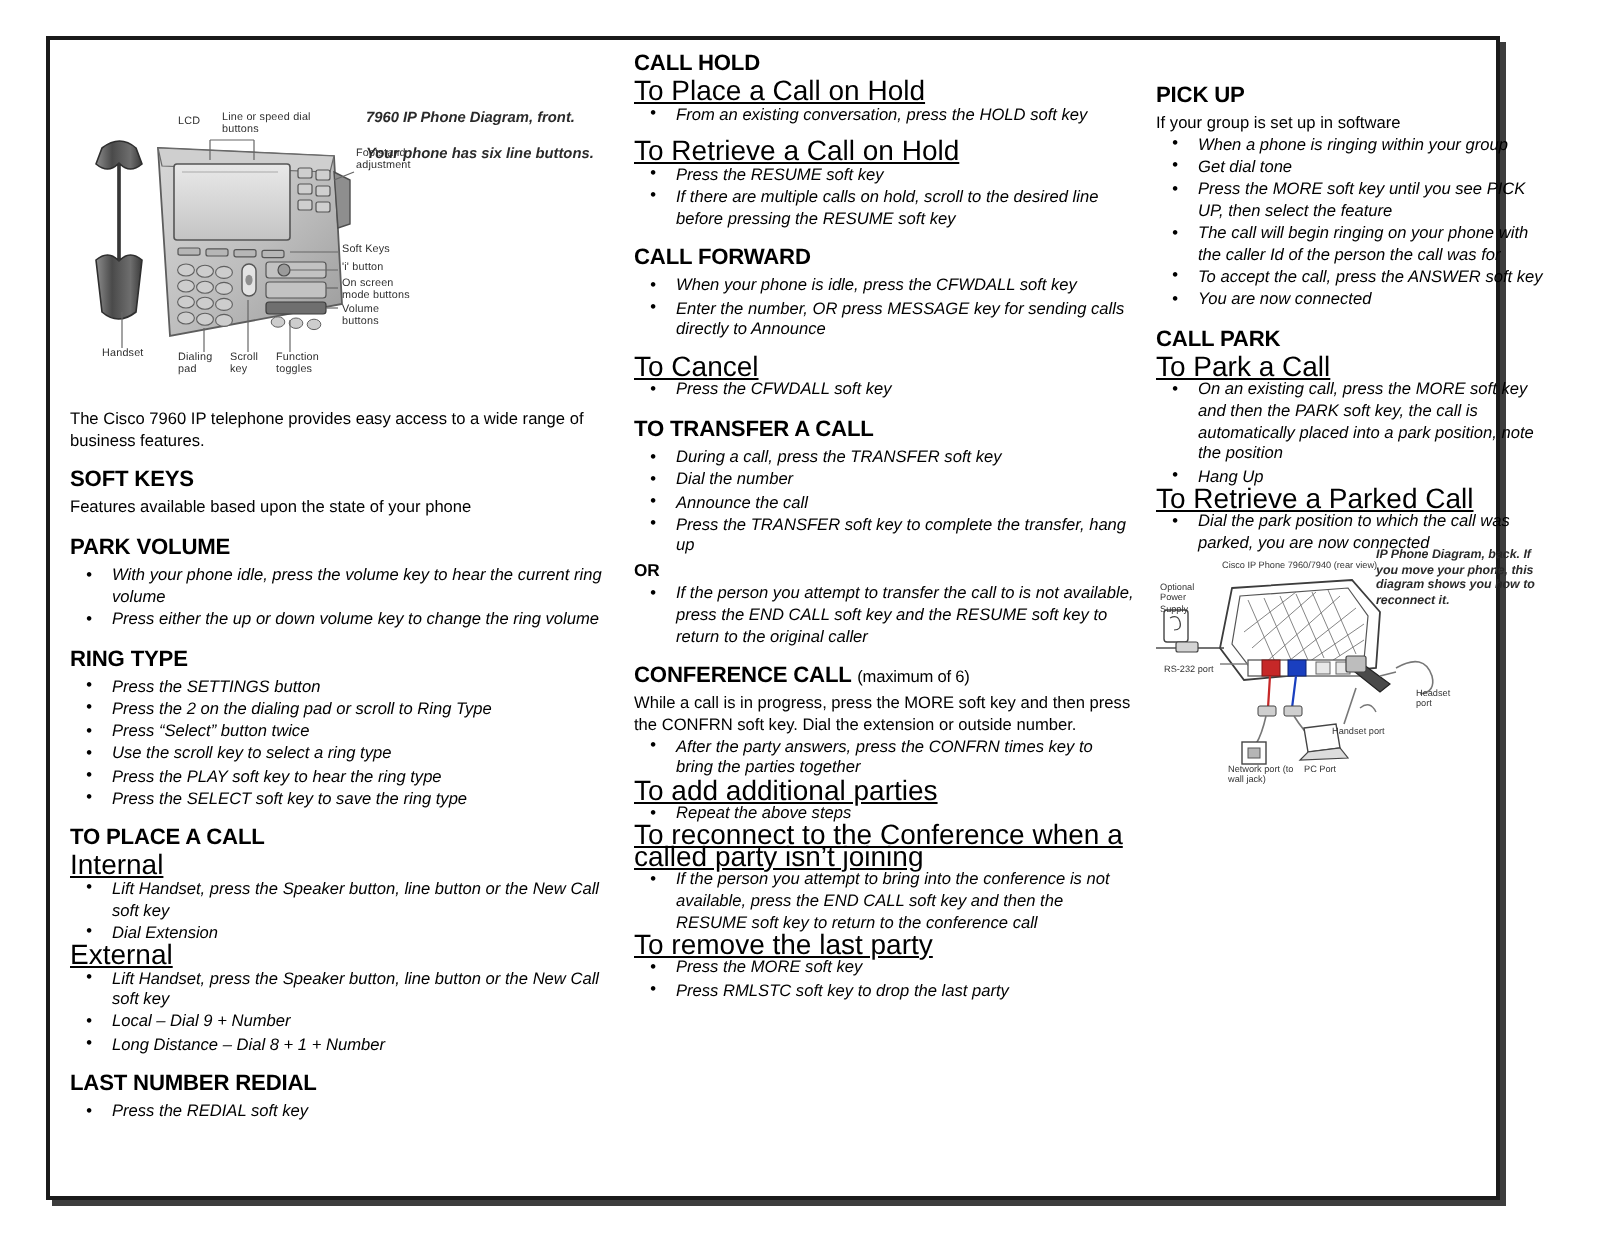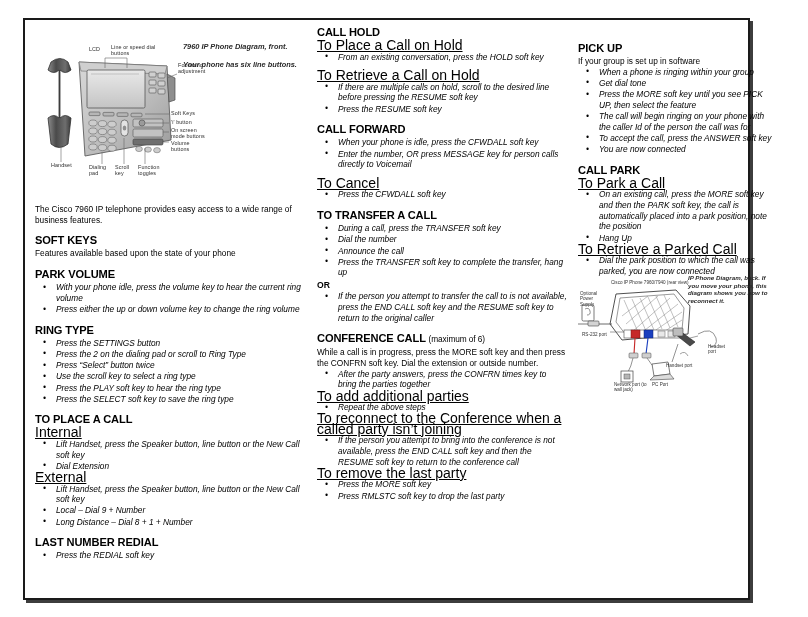--- a/index.html
+++ b/index.html
@@ -88,21 +88,21 @@
     font-weight: bold;
     font-size: 8.6px;
     margin: 2px 0 1px 0;
     line-height: 10px;
   }
 
   
   .frontdiag {
     position: absolute;
     left: 10px;
-    top: 4px;
+    top: 16px;
     width: 270px;
     height: 165px;
   }
   .capt {
     position: absolute;
     font-style: italic;
     font-weight: bold;
     font-size: 7.4px;
     color: #2a2a2a;
     line-height: 9px;
@@ -301,28 +301,28 @@
     </div>
 
     <div class="col col-mid">
       <h2 class="sec" style="margin-top:0;">CALL HOLD</h2>
       <div class="sub nogap">To Place a Call on Hold</div>
       <ul class="bl">
         <li>From an existing conversation, press the HOLD soft key</li>
       </ul>
       <div class="sub" style="margin-top:8px;">To Retrieve a Call on Hold</div>
       <ul class="bl">
+        <li>Press the RESUME soft key</li>
         <li>If there are multiple calls on hold, scroll to the desired line before pressing the RESUME soft key</li>
-        <li>Press the RESUME soft key</li>
       </ul>
 
       <h2 class="sec">CALL FORWARD</h2>
       <ul class="bl">
         <li>When your phone is idle, press the CFWDALL soft key</li>
-        <li>Enter the number, OR press MESSAGE key for person calls directly to Voicemail</li>
+        <li>Enter the number, OR press MESSAGE key for sending calls directly to Announce</li>
       </ul>
       <div class="sub" style="margin-top:8px;">To Cancel</div>
       <ul class="bl">
         <li>Press the CFWDALL soft key</li>
       </ul>
 
       <h2 class="sec">TO TRANSFER A CALL</h2>
       <ul class="bl">
         <li>During a call, press the TRANSFER soft key</li>
         <li>Dial the number</li>

